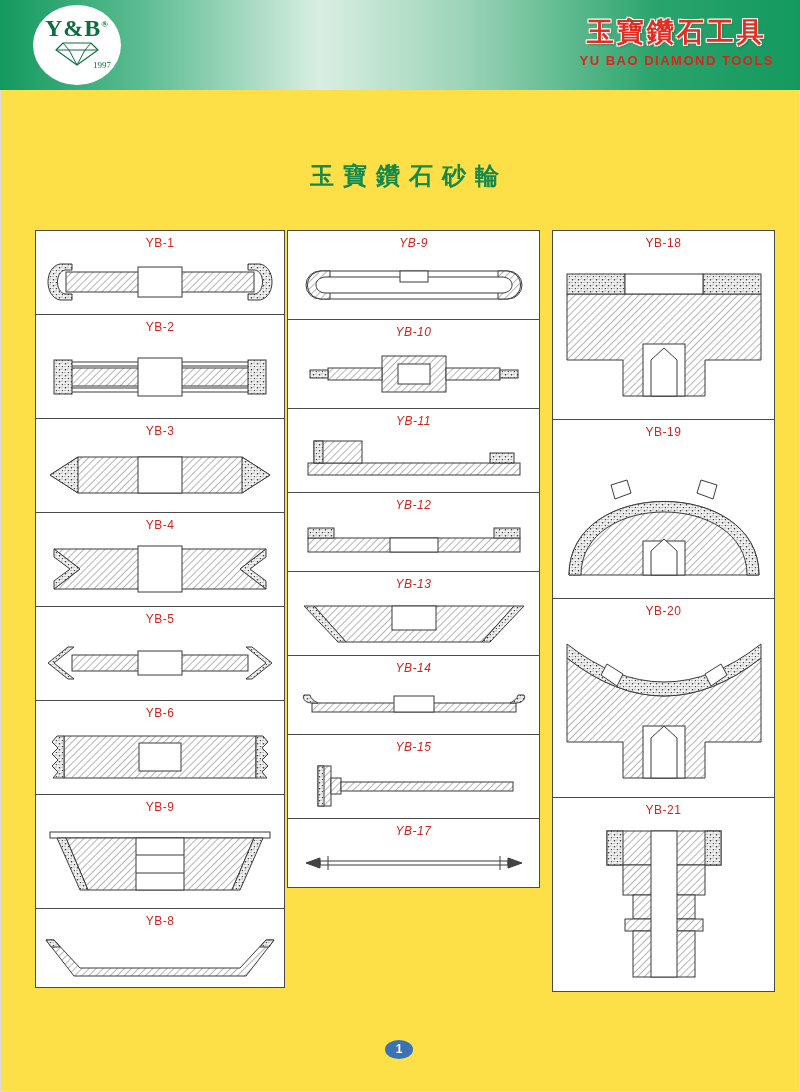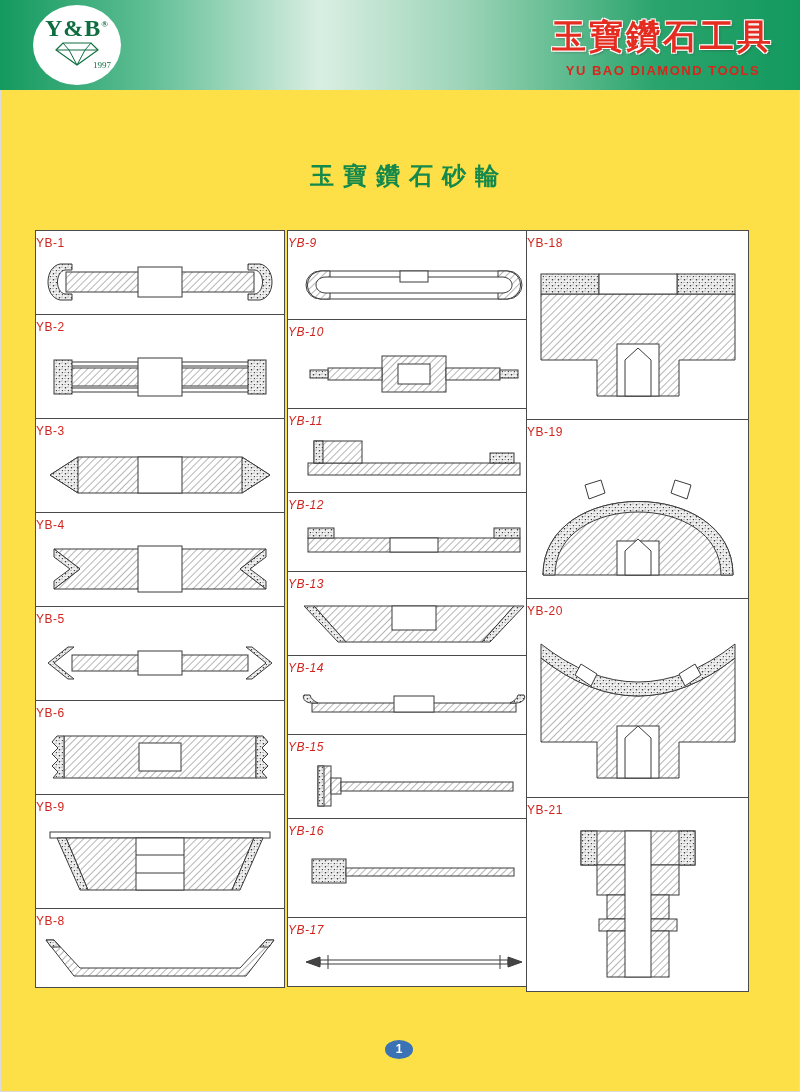--- a/index.html
+++ b/index.html
@@ -23,37 +23,37 @@
     font-size:24px; color:#0e6e40; letter-spacing:1px;
   }
   .logo-text sup { font-size:9px; }
   .gem-wrap { margin-top:-1px; }
   .logo-year {
     position:absolute; right:10px; bottom:15px; 
     font-size:9px; color:#0e6e40; font-family:"Liberation Serif", serif;
   }
   .brand { position:absolute; right:26px; top:14px; text-align:center; }
   .brand-cn {
-    font-size:34px; font-weight:bold; color:#e52c21; letter-spacing:3px;
+    font-size:27px; font-weight:bold; color:#e52c21; letter-spacing:3px;
     text-shadow:-1px -1px 0 #fff,1px -1px 0 #fff,-1px 1px 0 #fff,1px 1px 0 #fff,2px 2px 2px rgba(60,60,60,.35);
   }
   .brand-en { margin-top:3px; font-size:13px; font-weight:bold; color:#d9261c; letter-spacing:1.5px; }
   
   .page-title {
     position:absolute; top:160px; left:0; width:100%; text-align:center;
     font-size:24px; font-weight:bold; color:#15894b; letter-spacing:9px; padding-left:18px;
   }
   
   .col { position:absolute; top:230px; }
   .col1 { left:35px;  width:250px; }
   .col2 { left:287px; width:253px;font-style:italic; }
-  .col3 { left:526px; width:223px; }
+  .col3 { left:552px; width:223px; }
   .cell {
     border:1px solid #4a4a4a; margin-top:-1px; background:#fff;
-    display:flex; flex-direction:column; 
+    display:flex; flex-direction:column; align-items:center;
   }
   .col .cell:first-child { margin-top:0; }
   .cell-label { margin-top:5px; font-size:12px; color:#d0241e; letter-spacing:.5px; }
   .draw { flex:1; display:flex; align-items:center; justify-content:center; width:100%; }
   svg.d { display:block; }
   svg.d * { stroke:#3b3b3b; stroke-width:1; }
   
   .page-badge {
     position:absolute; left:385px; top:1040px; width:28px; height:19px;
     background:#3a72b5; border-radius:50%; color:#fff; font-size:12px;
@@ -288,29 +288,20 @@
       <div class="draw">
           <svg class="d" width="240" height="58" viewBox="0 0 240 58">
         <rect x="24" y="9" width="13" height="40" fill="url(#ph)"></rect>
         <rect x="24" y="9" width="6" height="40" fill="url(#pg)"></rect>
         <rect x="37" y="21" width="10" height="16" fill="url(#ph)"></rect>
         <rect x="47" y="25" width="172" height="9" fill="url(#ph)"></rect>
       </svg>
         </div>
     </div>
 
-    <div class="cell" style="height:100px">
-      <div class="cell-label">YB-16</div>
-      <div class="draw">
-          <svg class="d" width="240" height="74" viewBox="0 0 240 74">
-        <rect x="18" y="18" width="34" height="24" fill="url(#pg)"></rect>
-        <rect x="52" y="27" width="168" height="8" fill="url(#ph)"></rect>
-      </svg>
-        </div>
-    </div>
 
     <div class="cell" style="height:70px">
       <div class="cell-label">YB-17</div>
       <div class="draw">
           <svg class="d" width="240" height="42" viewBox="0 0 240 42">
         <rect x="26" y="19" width="188" height="4" fill="#fff"></rect>
         <polygon points="12,21 26,16 26,26" fill="#444"></polygon>
         <polygon points="228,21 214,16 214,26" fill="#444"></polygon>
         <line x1="34" y1="14" x2="34" y2="28"></line>
         <line x1="206" y1="14" x2="206" y2="28"></line>

